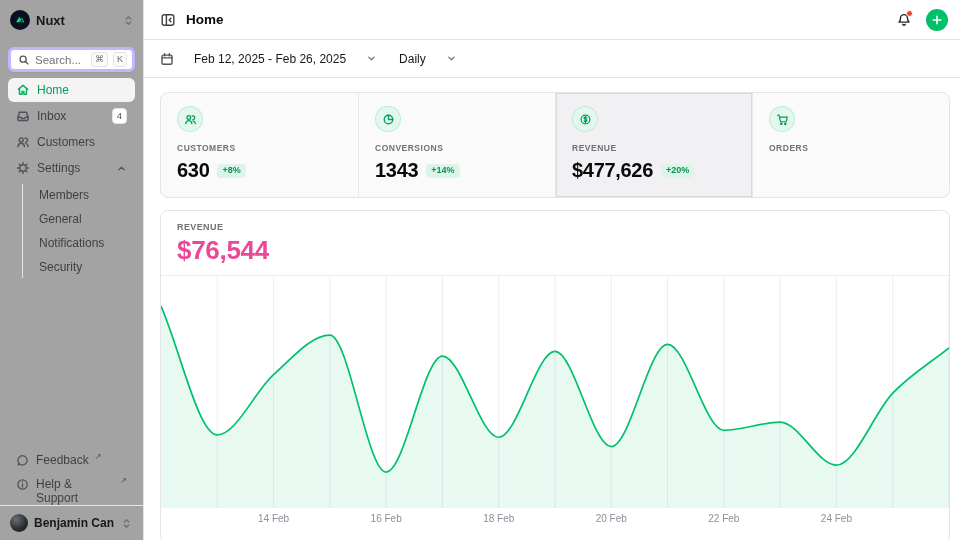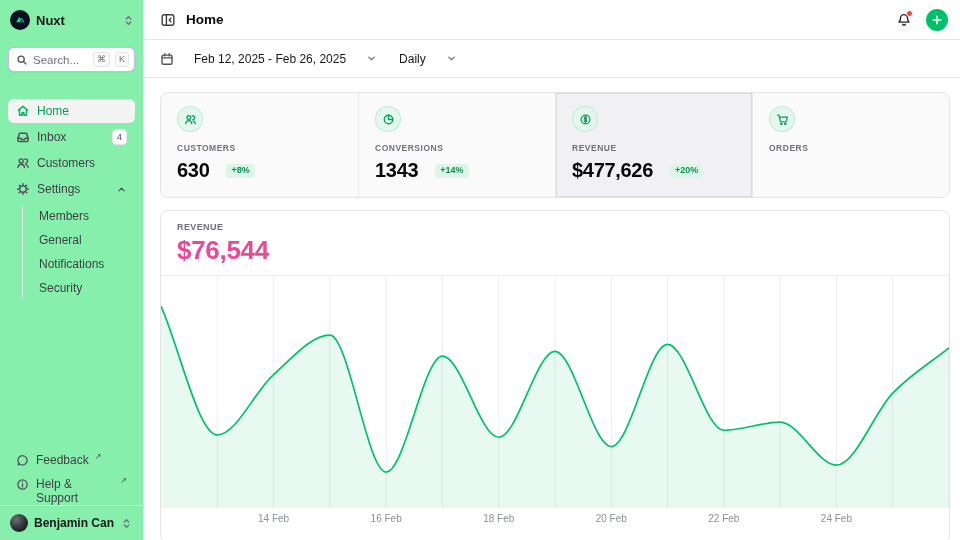--- a/index.html
+++ b/index.html
@@ -2,30 +2,30 @@
 <html><head>
 <meta charset="utf-8">
 <style>
   * { margin:0; padding:0; box-sizing:border-box; }
   html,body { width:960px; height:540px; overflow:hidden; background:#fff;
     font-family:"Liberation Sans", sans-serif; color:#18181b; }
   body { display:flex; }
 
   
   aside { width:144px; min-width:144px; border-right:1px solid #e4e4e7;
-    display:flex; flex-direction:column; background:#86efac; }
+    display:flex; flex-direction:column; background:#a3a3a3; }
   .sb-head { height:40px; display:flex; align-items:center; padding:0 8px 0 10px; }
   .team-btn { display:flex; align-items:center; gap:6px; width:100%; background:none;
     border:none; cursor:pointer; font-family:inherit; }
   .logo { width:20px; height:20px; border-radius:50%; background:#0b1021;
     display:flex; align-items:center; justify-content:center; flex:none; }
   .brand { font-size:13px; font-weight:700; color:#18181b; flex:1; text-align:left; }
   .chev-ud { color:#71717a; flex:none; }
 
-  .search { margin:7px 8px 27px; height:25px; border:1px solid #c4b5fd; border-radius:6px;
+  .search { margin:7px 8px 6px; height:25px; border:3px solid #c4b5fd; border-radius:6px;
     display:flex; align-items:center; gap:5px; padding:0 5px 0 7px; background:#fff;
     box-shadow:0 1px 2px rgba(0,0,0,.05); cursor:text; }
   .search-ph { font-size:11.5px; color:#71717a; flex:1; }
   kbd { font-family:inherit; font-size:9px; color:#71717a; border:1px solid #e4e4e7;
     background:#fafafa; border-radius:3px; padding:2px 3px; line-height:1; }
 
   nav { padding:0 8px; display:flex; flex-direction:column; gap:2px; }
   .item { height:24px; border-radius:6px; display:flex; align-items:center; gap:7px;
     padding:0 8px; font-size:12px; font-weight:500; color:#3f3f46; text-decoration:none;
     cursor:pointer; }
@@ -80,21 +80,21 @@
   .stats { display:grid; grid-template-columns:repeat(4,1fr); background:#fafafa;
     border:1px solid #e4e4e7; border-radius:8px; }
   .card { padding:13px 16px 15px; cursor:pointer; }
   .card + .card { border-left:1px solid #e9e9eb; }
   .card.selected { background:#f1f1f3; box-shadow:inset 0 0 0 1px #d9d9de; }
   .icon-circle { width:26px; height:26px; border-radius:50%; background:#e4f7ee;
     box-shadow:inset 0 0 0 1px rgba(0,193,106,.18); display:flex; align-items:center;
     justify-content:center; color:#00a158; margin-bottom:11px; }
   .card-label { font-size:8.5px; letter-spacing:.5px; color:#71717a; font-weight:600;
     margin-bottom:6px; }
-  .card-value-row { display:flex; align-items:center; gap:17px; }
+  .card-value-row { display:flex; align-items:center; gap:8px; }
   .card-value { font-size:20px; font-weight:700; color:#09090b; letter-spacing:-.3px; }
   .delta { font-size:9px; font-weight:600; color:#0a9152; background:#ddf5e9;
     border-radius:4px; padding:2.5px 5px; line-height:1; }
 
   .chart-panel { margin-top:12px; border:1px solid #e4e4e7; border-radius:8px;
     background:#fff; height:333px; display:flex; flex-direction:column; overflow:hidden; }
   .chart-head { padding:11px 16px 9px; border-bottom:1px solid #ececee; }
   .chart-label { font-size:9px; letter-spacing:.4px; color:#71717a; font-weight:600;
     margin-bottom:3px; }
   .chart-value { font-size:26px; font-weight:700; color:#ec4899; letter-spacing:-.3px; }

